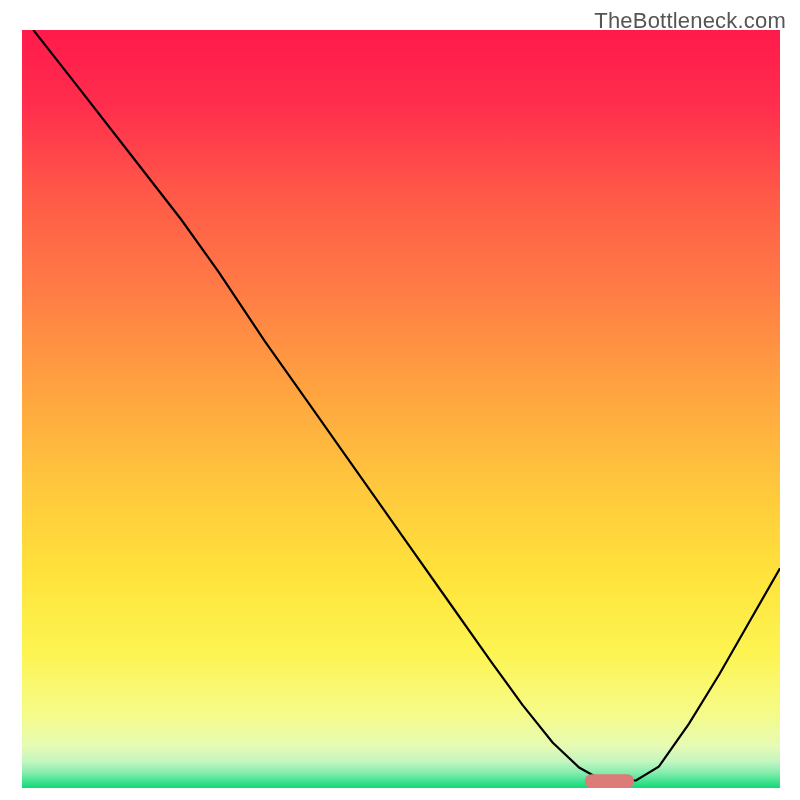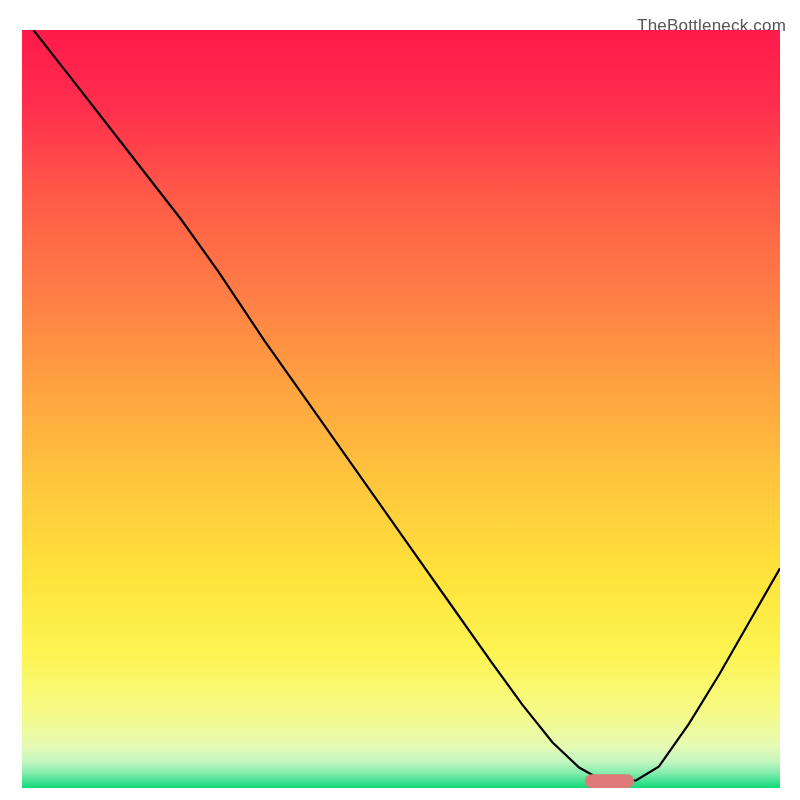--- a/index.html
+++ b/index.html
@@ -5,23 +5,23 @@
   * { margin: 0; padding: 0; box-sizing: border-box; }
   body {
     width: 800px;
     height: 800px;
     background: #ffffff;
     position: relative;
     font-family: Arial, sans-serif;
   }
   .watermark {
     position: absolute;
-    top: 16px;
+    top: 8px;
     right: 14px;
-    font-size: 17px;
+    font-size: 22px;
     font-weight: 500;
     color: #555555;
     letter-spacing: 0.2px;
   }
   .plot-area {
     position: absolute;
     left: 22px;
     top: 30px;
     width: 758px;
     height: 758px;

